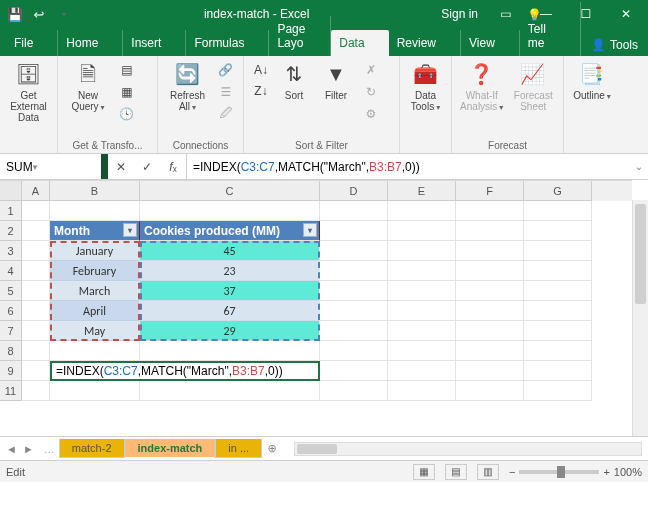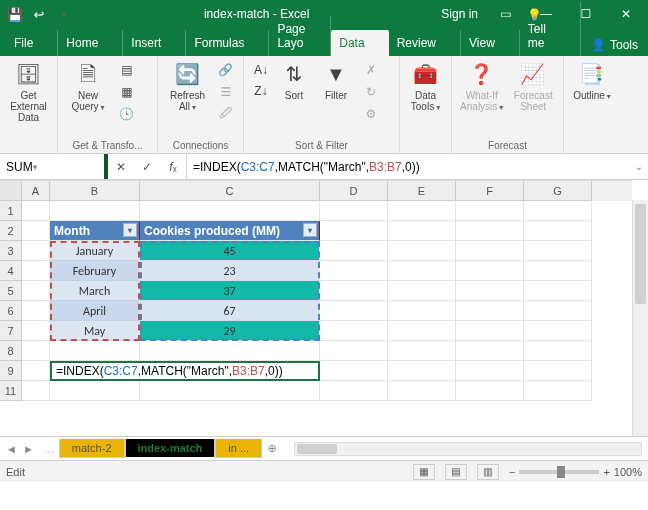--- a/index.html
+++ b/index.html
@@ -31,58 +31,58 @@
   .bigbtn .gicon { width: 28px; height: 28px; display: flex; align-items: center; justify-content: center; font-size: 20px; }
   .bigbtn .txt { font-size: 10px; }
   .midcol { display: flex; flex-direction: column; gap: 2px; }
   .smallbtn { height: 20px; padding: 0 4px; display: flex; align-items: center; gap: 3px; font-size: 11px; cursor: pointer; white-space: nowrap; }
   .sicon { width: 14px; height: 14px; display: inline-flex; align-items: center; justify-content: center; font-size: 12px; }
   .dd::after { content: "▾"; font-size: 8px; margin-left: 2px; color: #666; }
   .grey { color: #aaa; }
 
   
   .fbar { height: 26px; border-bottom: 1px solid #d0d0d0; display: flex; align-items: stretch; font-size: 12px; }
-  .namebox { width: 108px; border-right: 4px solid #14532d; display: flex; align-items: center; padding: 0 6px; }
+  .namebox { width: 108px; border-right: 7px solid #14532d; display: flex; align-items: center; padding: 0 6px; }
   .namebox span:last-child { font-size: 9px; color: #888; }
   .fx-btns { display: flex; align-items: center; border-right: 1px solid #d0d0d0; }
   .fx-btns .b { width: 26px; display: flex; align-items: center; justify-content: center; color: #555; cursor: pointer; }
   .finput { flex: 1; display: flex; align-items: center; padding: 0 6px; font-family: Calibri, Arial, sans-serif; }
   .fbar .expand { width: 18px; display: flex; align-items: center; justify-content: center; color: #888; font-size: 10px; }
 
   
   .gridwrap { position: relative; height: 256px; overflow: hidden; }
   .grid { position: relative; width: 632px; border-top: 1px solid #d9d9d9; }
   .headrow { display: flex; height: 20px; background: #f0f0f0; }
   .corner { width: 22px; border-right: 1px solid #ccc; border-bottom: 1px solid #ccc; background: #e8e8e8; }
   .colh { border-right: 1px solid #ccc; border-bottom: 1px solid #ccc; display: flex; align-items: center; justify-content: center; font-size: 11px; color: #555; background: #eee; }
   .row { display: flex; height: 20px; }
   .rowh { width: 22px; border-right: 1px solid #ccc; border-bottom: 1px solid #ccc; background: #eee; display: flex; align-items: center; justify-content: center; font-size: 11px; color: #555; }
   .cell { border-right: 1px solid #e4e4e4; border-bottom: 1px solid #e4e4e4; display: flex; align-items: center; padding: 0 4px; font-size: 12px; font-family: Calibri, Arial, sans-serif; overflow: hidden; position: relative; }
   .cA { width: 28px; } .cB { width: 90px; } .cC { width: 180px; } .cD,.cE,.cF,.cG { width: 68px; }
   .r2 .cB, .r2 .cC { background: #4f81bd; color: #fff; font-weight: 700; border-right: 1px solid #7f1d1d; justify-content: flex-start; }
   .thdr-drop { position: absolute; right: 2px; top: 2px; width: 14px; height: 14px; background: #e6edf5; border: 1px solid #9cb3cf; display: flex; align-items: center; justify-content: center; font-size: 8px; color: #4b6a92; }
   .bands .cB { background: #dce6f1; justify-content: center; border-bottom: 1px solid #bfd0e3; color: #333; }
-  .bands .cC { background: #14b8a6; justify-content: center; border-bottom: 1px solid #cfdceb; color: #333; }
+  .bands .cC { background: #5eead4; justify-content: center; border-bottom: 1px solid #cfdceb; color: #333; }
   .bands.alt .cB { background: #c9d8ec; }
   .bands.alt .cC { background: #d9e4f1; }
   .sel-red { position: absolute; border: 2px dashed #c0504d; pointer-events: none; }
   .sel-blue { position: absolute; border: 2px dashed #4f81bd; pointer-events: none; }
   .editcell { border: 2px solid #217346 !important; padding: 0 4px; white-space: nowrap; overflow: visible; z-index: 5; background: #fff; }
   .editcell span.ref1 { color: #1f6bbd; }
   .editcell span.ref2 { color: #c0504d; }
   .finput span.ref1 { color: #1f6bbd; }
   .finput span.ref2 { color: #c0504d; }
   .vscroll { position: absolute; right: 0; top: 20px; width: 16px; bottom: 0; background: #f0f0f0; border-left: 1px solid #ddd; }
   .vscroll .thumb { position: absolute; left: 2px; right: 2px; top: 4px; height: 100px; background: #cfcfcf; border-radius: 2px; }
 
   
   .sheetbar { height: 24px; border-top: 1px solid #d0d0d0; display: flex; align-items: center; font-size: 11px; background: #fff; }
   .sheetbar .nav { padding: 0 6px; color: #888; display: flex; gap: 6px; }
   .sheetbar .stab { padding: 3px 12px; border: 1px solid #ccc; border-top: none; background: #eab308; color: #555; cursor: pointer; white-space: nowrap; }
-  .sheetbar .stab.active { background: #000000; border-bottom: 1px solid #fff; color: #1f7a3f; font-weight: 600; }
+  .sheetbar .stab.active { background: #fdba74; border-bottom: 1px solid #fff; color: #1f7a3f; font-weight: 600; }
   .sheetbar .addtab { width: 20px; text-align: center; color: #888; cursor: pointer; }
   .sheetbar .hscroll { flex: 1; height: 14px; margin: 0 6px; background: #f0f0f0; position: relative; border: 1px solid #ddd; }
   .sheetbar .hscroll .thumb { position: absolute; left: 2px; top: 1px; bottom: 1px; width: 40px; background: #cfcfcf; border-radius: 2px; }
 
   
   .status { height: 22px; border-top: 1px solid #d0d0d0; background: #f3f3f3; display: flex; align-items: center; font-size: 11px; color: #555; padding: 0 6px; gap: 10px; }
   .status .spacer { flex: 1; }
   .status .vbtn { width: 22px; height: 16px; border: 1px solid #ccc; display: flex; align-items: center; justify-content: center; font-size: 10px; }
   .status .zoom { display: flex; align-items: center; gap: 4px; }
   .status .slider { width: 80px; height: 4px; background: #ccc; position: relative; }

